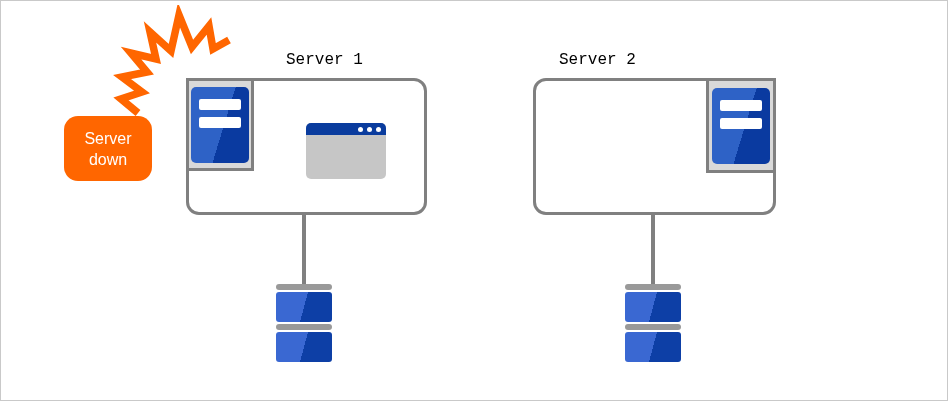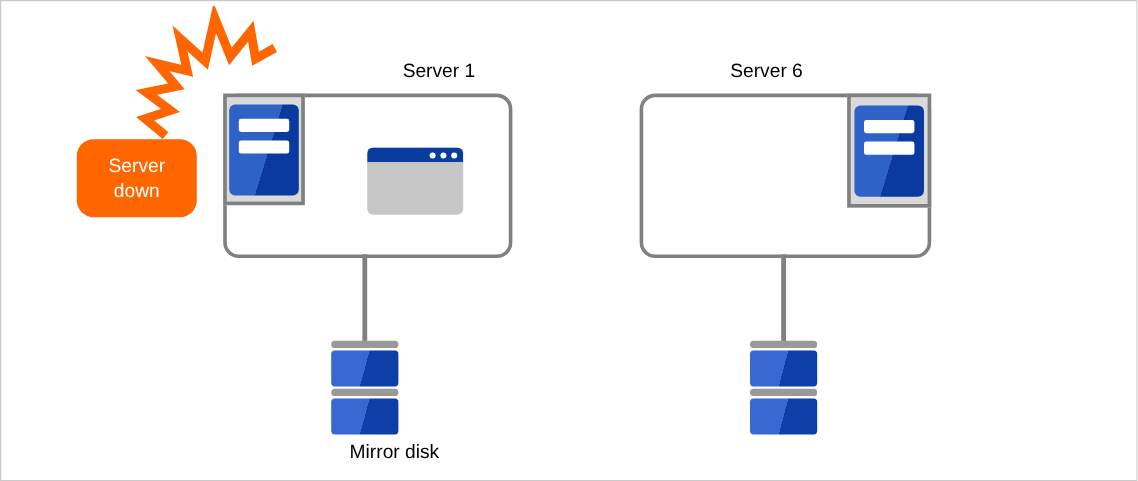--- a/index.html
+++ b/index.html
@@ -16,22 +16,23 @@
     background: #ffffff;
     border: 1px solid #c9c9c9;
     overflow: hidden;
   }
 
   
   .diagram-label {
     position: absolute;
     font-size: 16px;
     color: #000000;
-    text-align: right;
+    text-align: left;
     white-space: nowrap;
+    font-family: Liberation Mono, monospace;
   }
 
   
   .server-box {
     position: absolute;
     box-sizing: border-box;
     width: 241px;
     height: 137px;
     border: 3px solid #808080;
     border-radius: 13px;
@@ -92,21 +93,21 @@
     height: 5px;
     border-radius: 50%;
     background: #ffffff;
   }
 
   
   .alert-badge {
     position: absolute;
     left: 63px;
     top: 115px;
-    width: 100px;
+    width: 88px;
     height: 65px;
     background: #ff6600;
     border-radius: 14px;
     color: #ffffff;
     font-size: 16px;
     line-height: 21px;
     display: flex;
     align-items: center;
     justify-content: center;
     text-align: center;
@@ -171,42 +172,41 @@
 
 
   <div class="app-window">
     <div class="app-titlebar">
       <span class="app-dot"></span>
       <span class="app-dot"></span>
       <span class="app-dot"></span>
     </div>
   </div>
 
-  <div class="diagram-label" style="left:558px; top:50px; width:110px;">Server 6</div>
+  <div class="diagram-label" style="left:558px; top:50px; width:110px;">Server 2</div>
 
   <div class="server-box" style="left:532px; top:77px; width:243px;"></div>
 
   <div class="icon-frame" style="left:705px; top:77px; width:70px; height:95px;">
     <div class="tower">
       <div class="slot"></div>
       <div class="slot"></div>
     </div>
   </div>
 
   <div class="connector" style="left:301px;"></div>
   <div class="connector" style="left:650px;"></div>
 
   <div class="disk-stack" style="left:275px;">
     <div class="disk-bar"></div>
     <div class="disk-body"></div>
     <div class="disk-bar second"></div>
     <div class="disk-body"></div>
   </div>
 
-  <div class="diagram-label" style="left:245px; top:368px; width:120px;">Mirror disk</div>
 
   <div class="disk-stack" style="left:624px;">
     <div class="disk-bar"></div>
     <div class="disk-body"></div>
     <div class="disk-bar second"></div>
     <div class="disk-body"></div>
   </div>
 
 </div>
 

